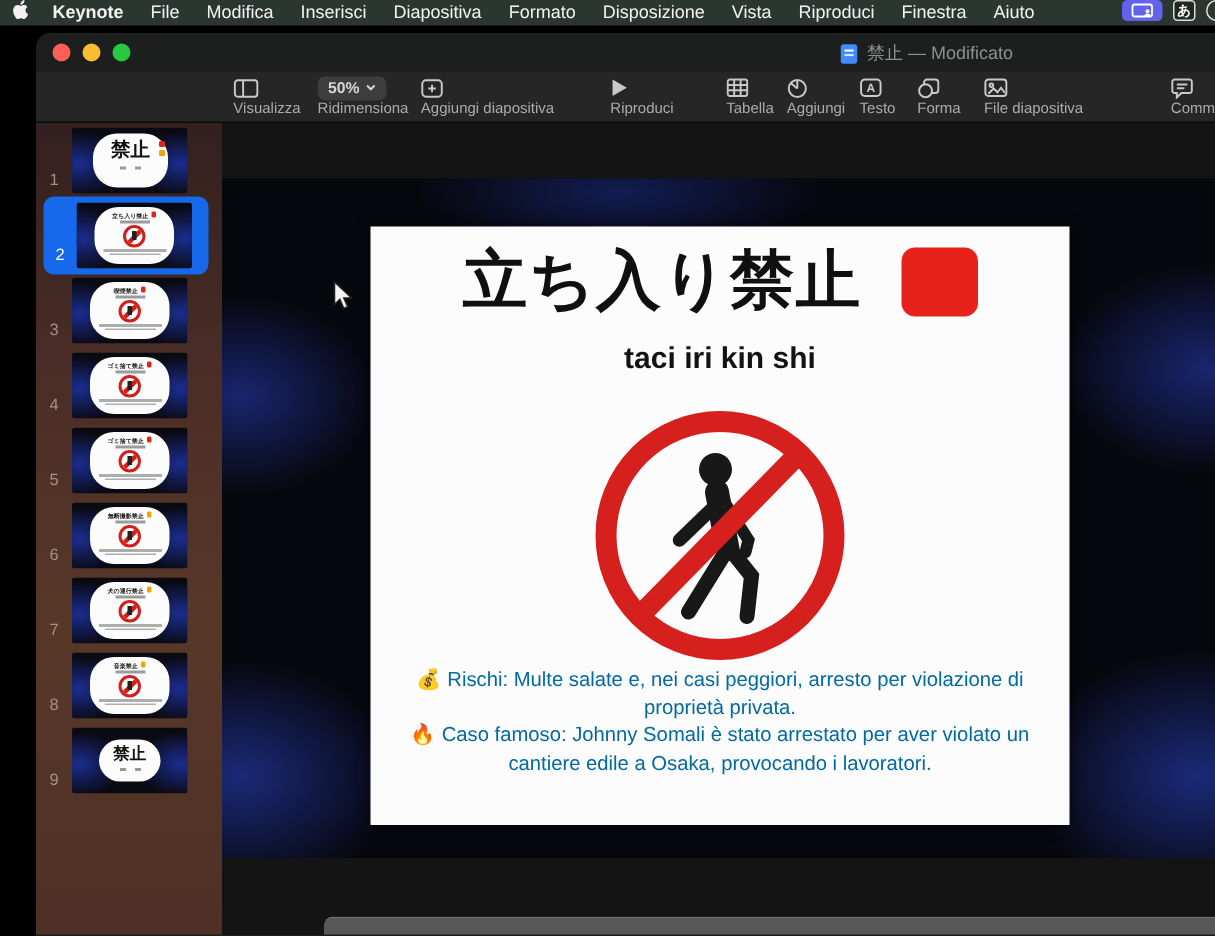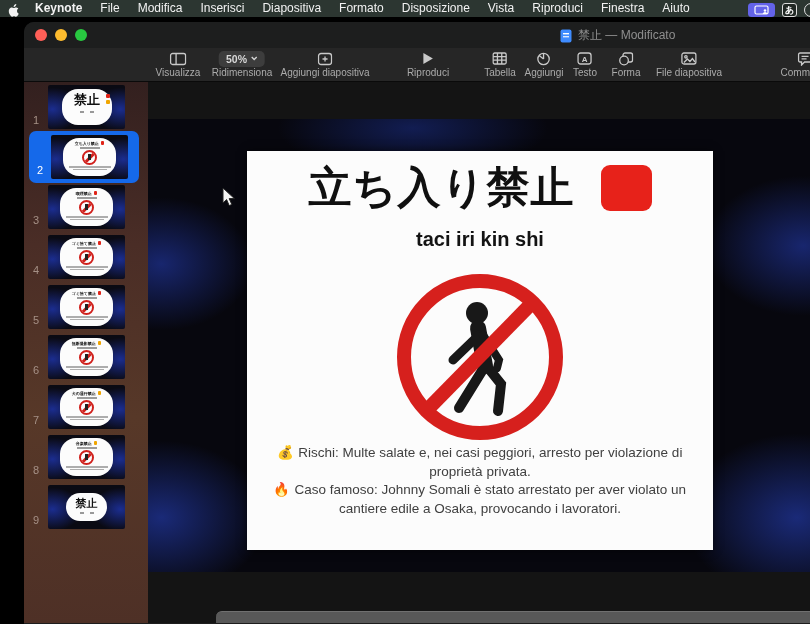--- a/index.html
+++ b/index.html
@@ -1,21 +1,21 @@
 <!DOCTYPE html>
 <html><head>
 <meta charset="utf-8">
 <style>
   * { margin:0; padding:0; box-sizing:border-box; }
   html,body { width:810px; height:624px; overflow:hidden; }
   body { background:#000; font-family:"Liberation Sans","DejaVu Sans",sans-serif; position:relative; }
 
   
   .menubar { position:absolute; top:0; left:0; width:810px; height:17px;
-    background:#2c3631; display:flex; align-items:flex-end; color:#f2f2f2; font-size:12px; }
+    background:#2c3631; display:flex; align-items:flex-start; color:#f2f2f2; font-size:12px; }
   .apple { width:26px; text-align:center; display:flex; justify-content:center; }
   .mitem { padding:0 9px; line-height:17px; white-space:nowrap; }
   .mitem.bold { font-weight:700; }
   .menu-right { margin-left:auto; display:flex; align-items:center; gap:7px; padding-right:0; }
   .screen-btn { width:27px; height:14px; background:#6363e9; border-radius:3.5px;
     display:flex; align-items:center; justify-content:center; }
   .ime { width:15px; height:14px; border:1px solid #dcdcdc; border-radius:3px; background:rgba(0,0,0,.25);
     color:#fff; font-size:9px; display:flex; align-items:center; justify-content:center; font-weight:700; }
   .cc-circle { width:14px; height:14px; border:1.5px solid #e0e0e0; border-radius:50%; margin-right:-8px; }
 
@@ -25,21 +25,21 @@
   .titlebar { position:relative; height:26px; background:#1d1e1e; }
   .lights { position:absolute; left:11px; top:7px; display:flex; gap:8px; }
   .light { width:12px; height:12px; border-radius:50%; }
   .l-close { background:#ff5f57; } .l-min { background:#febc2e; } .l-zoom { background:#28c840; }
   .doc-title { position:absolute; left:536px; top:5px; display:flex; align-items:center; gap:6px;
     color:#8f8f8f; font-size:12px; }
 
   
   .toolbar { position:relative; height:34px; background:#262626; border-bottom:1px solid #0a0a0a; }
   .tbtn { position:absolute; top:2px; transform:translateX(-50%); text-align:center; color:#ababab; }
-  .ticon { display:flex; height:17px; align-items:center; justify-content:center; }
+  .ticon { display:flex; height:17px; align-items:center; justify-content:flex-start; }
   .tlabel { display:block; font-size:10px; line-height:11px; white-space:nowrap; }
   .zoom-pill { background:#3d3d3d; border-radius:5px; height:16px; padding:0 7px; display:flex;
     align-items:center; gap:4px; color:#d8d8d8; font-size:10.5px; font-weight:700; }
   svg.tico { stroke:#c9c9c9; fill:none; stroke-width:1.3; }
 
   
   .content { position:relative; height:541px; display:flex; }
   .sidebar { width:124px; height:100%;
     background:linear-gradient(180deg,#33201f 0%, #4a2d26 30%, #573828 62%, #4e3026 100%); }
   #thumbs { padding-top:3px; }
@@ -85,21 +85,21 @@
       radial-gradient(180px 60px at 40% 2%,  #121d52 0%, rgba(18,29,82,0) 75%),
       #07070e; }
   .card { position:absolute; left:99px; top:32px; width:466px; height:399px; background:#fcfcfc;
     box-shadow:0 0 8px rgba(0,0,0,.55); }
   .title-row { display:flex; align-items:center; justify-content:center; gap:26px; margin-top:13px; }
   .slide-title { font-size:43px; font-weight:700; color:#101010; letter-spacing:1px; line-height:1.1; }
   .red-sq { width:51px; height:46px; border-radius:9px; }
   .slide-sub { text-align:center; font-size:20px; font-weight:800; color:#131313; margin-top:17px; }
   .no-entry { position:absolute; left:148px; top:121px; }
   .slide-body { position:absolute; left:0; right:0; top:293px; text-align:center;
-    font-size:13.5px; line-height:18.5px; color:#404040; }
+    font-size:13.5px; line-height:18.5px; color:#0369a1; }
   .slide-body p { max-width:452px; margin:0 auto; }
   .notes-bar { position:absolute; left:68px; right:0; bottom:0; height:12px; background:#585858;
     border-top:1px solid #707070; border-radius:6px 0 0 0; }
 
   .cursor { position:absolute; left:222px; top:187px; z-index:50; }
 </style>
 </head>
 <body>
 
 <div class="screen">

